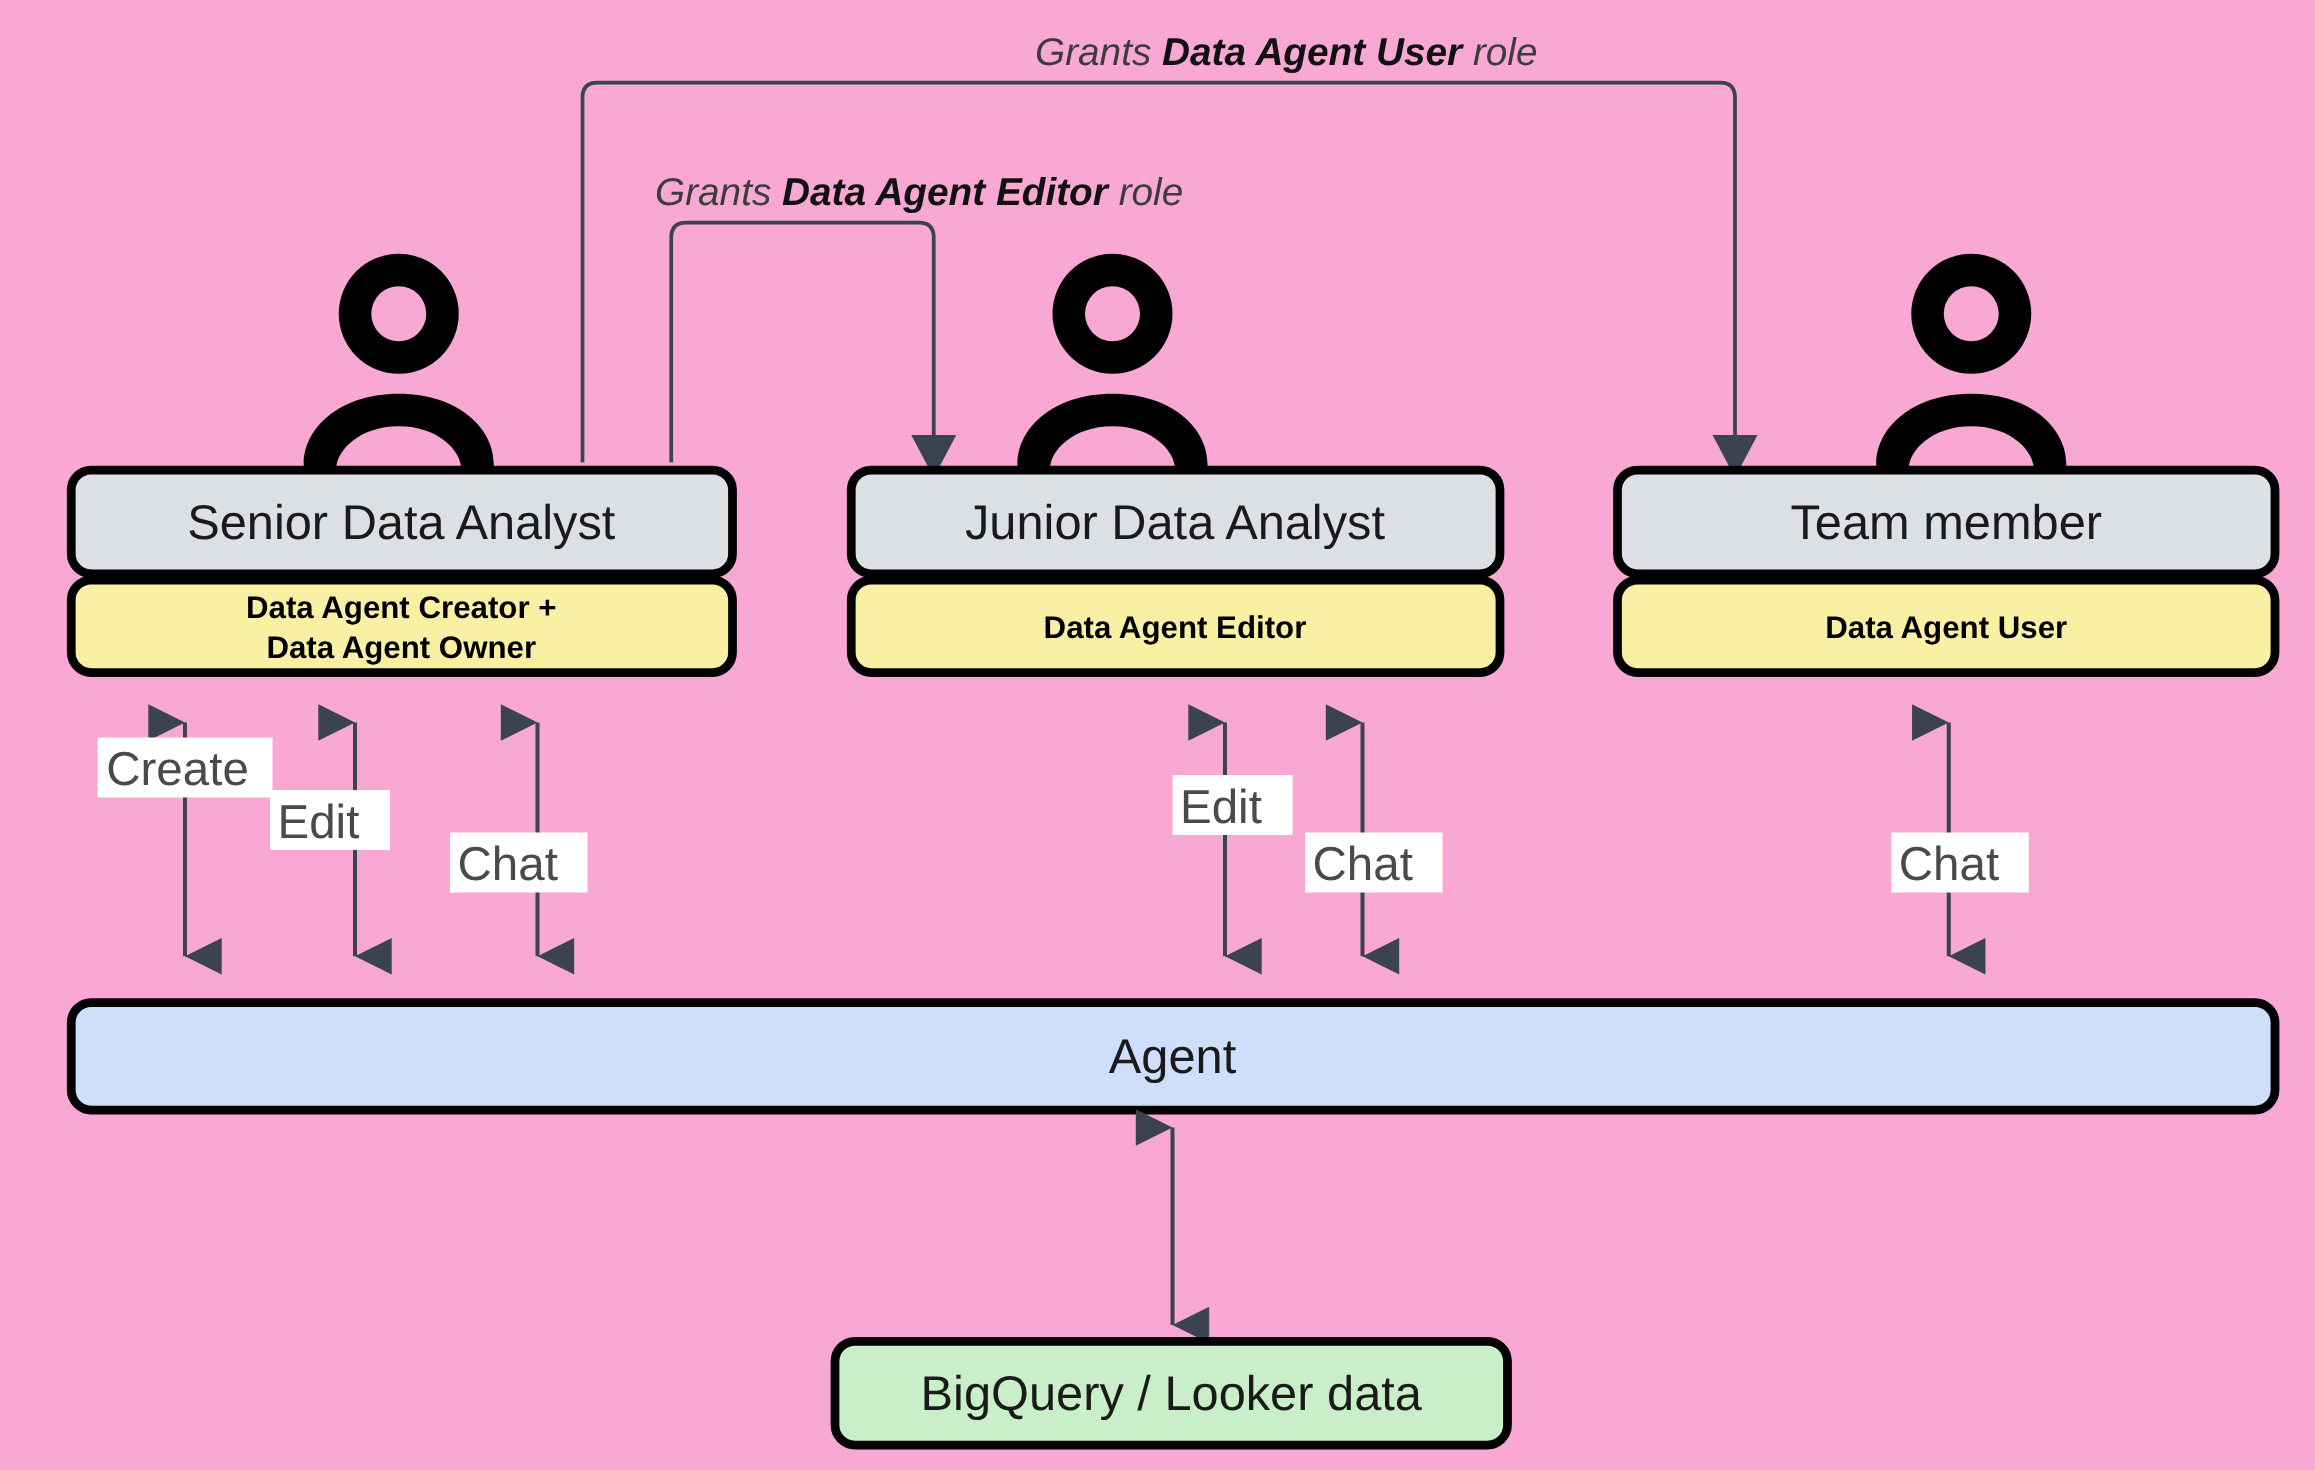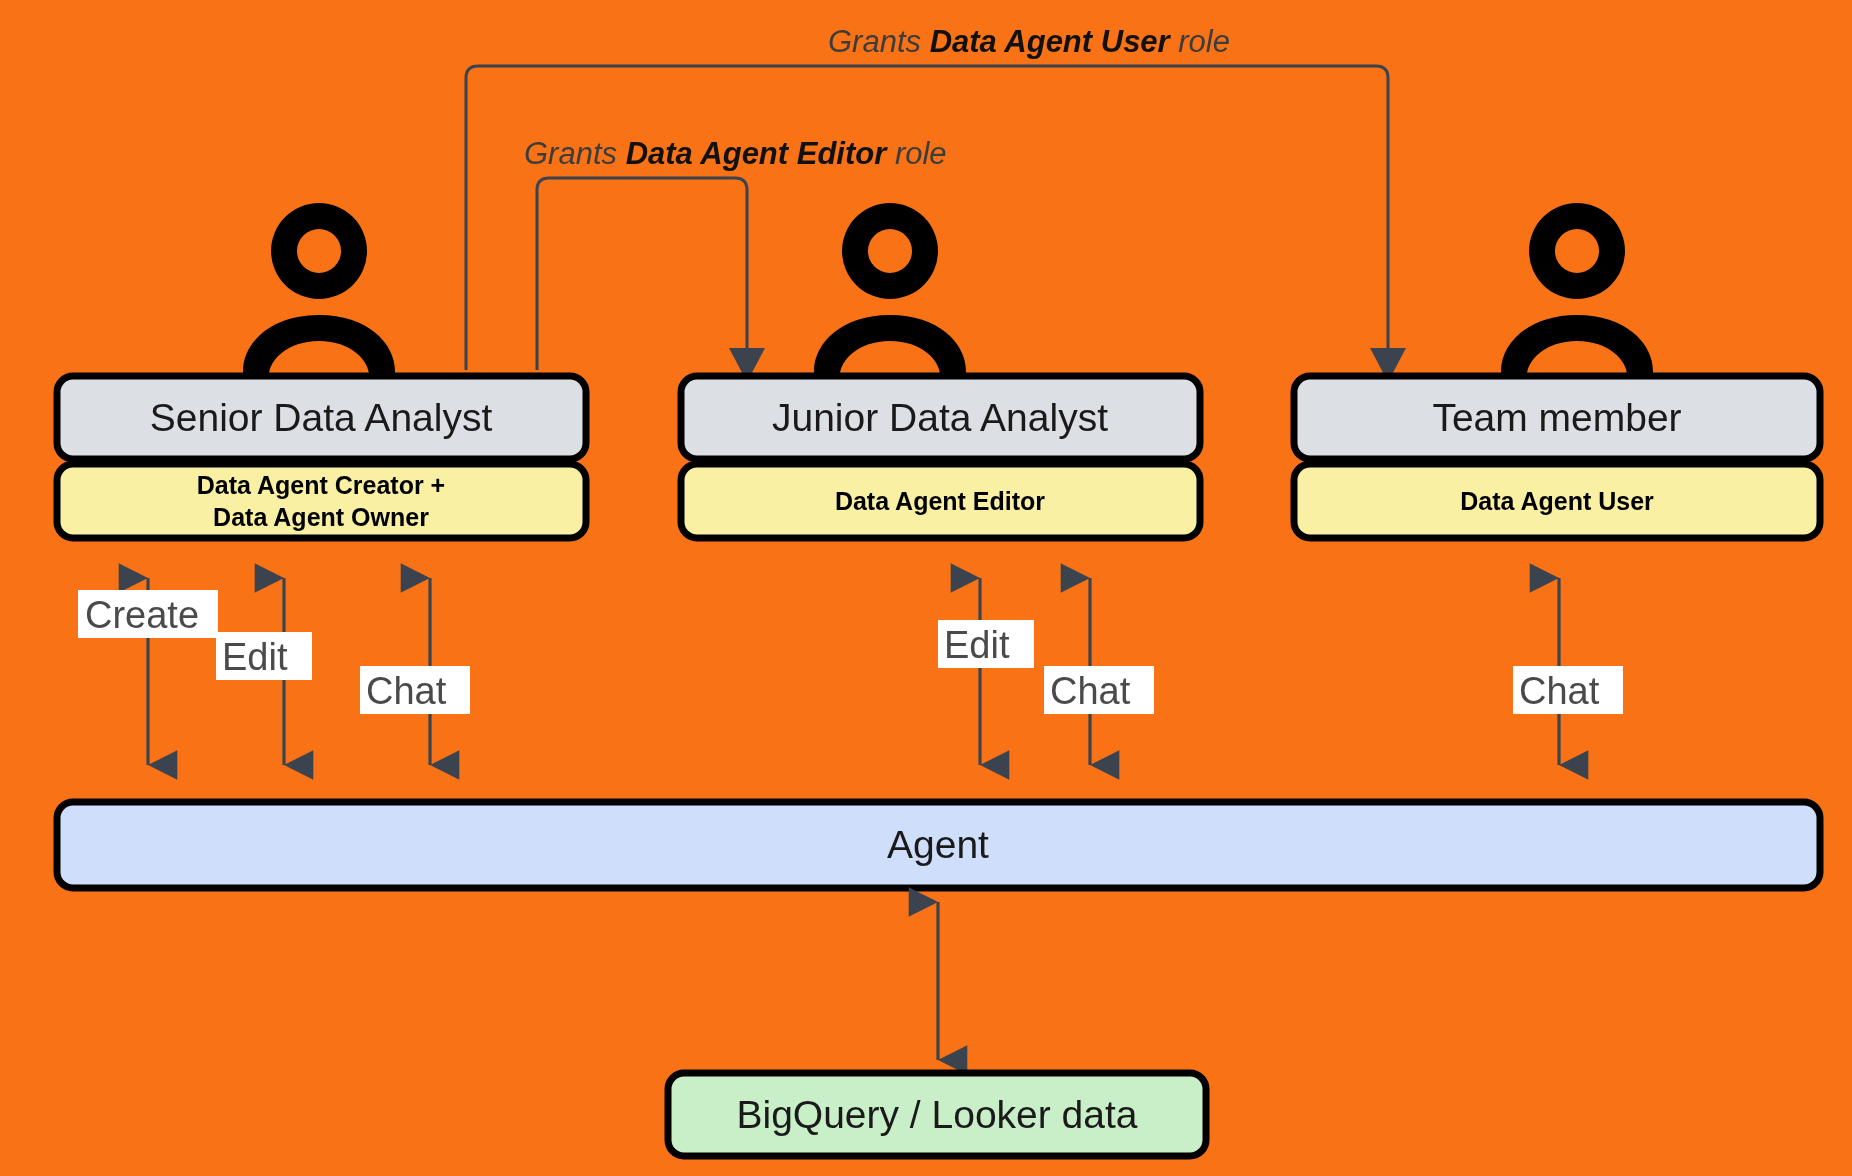--- a/index.html
+++ b/index.html
@@ -11,21 +11,21 @@
   body {
     width: 1852px;
     height: 1176px;
     font-family: "Liberation Sans", sans-serif;
     overflow: hidden;
   }
   #diagram-root {
     position: relative;
     width: 1852px;
     height: 1176px;
-    background: #f97316;
+    background: #f9a8d4;
   }
   svg.diagram {
     display: block;
     width: 1852px;
     height: 1176px;
   }
   .box-border {
     stroke: #000000;
     stroke-width: 7;
     stroke-linejoin: round;

